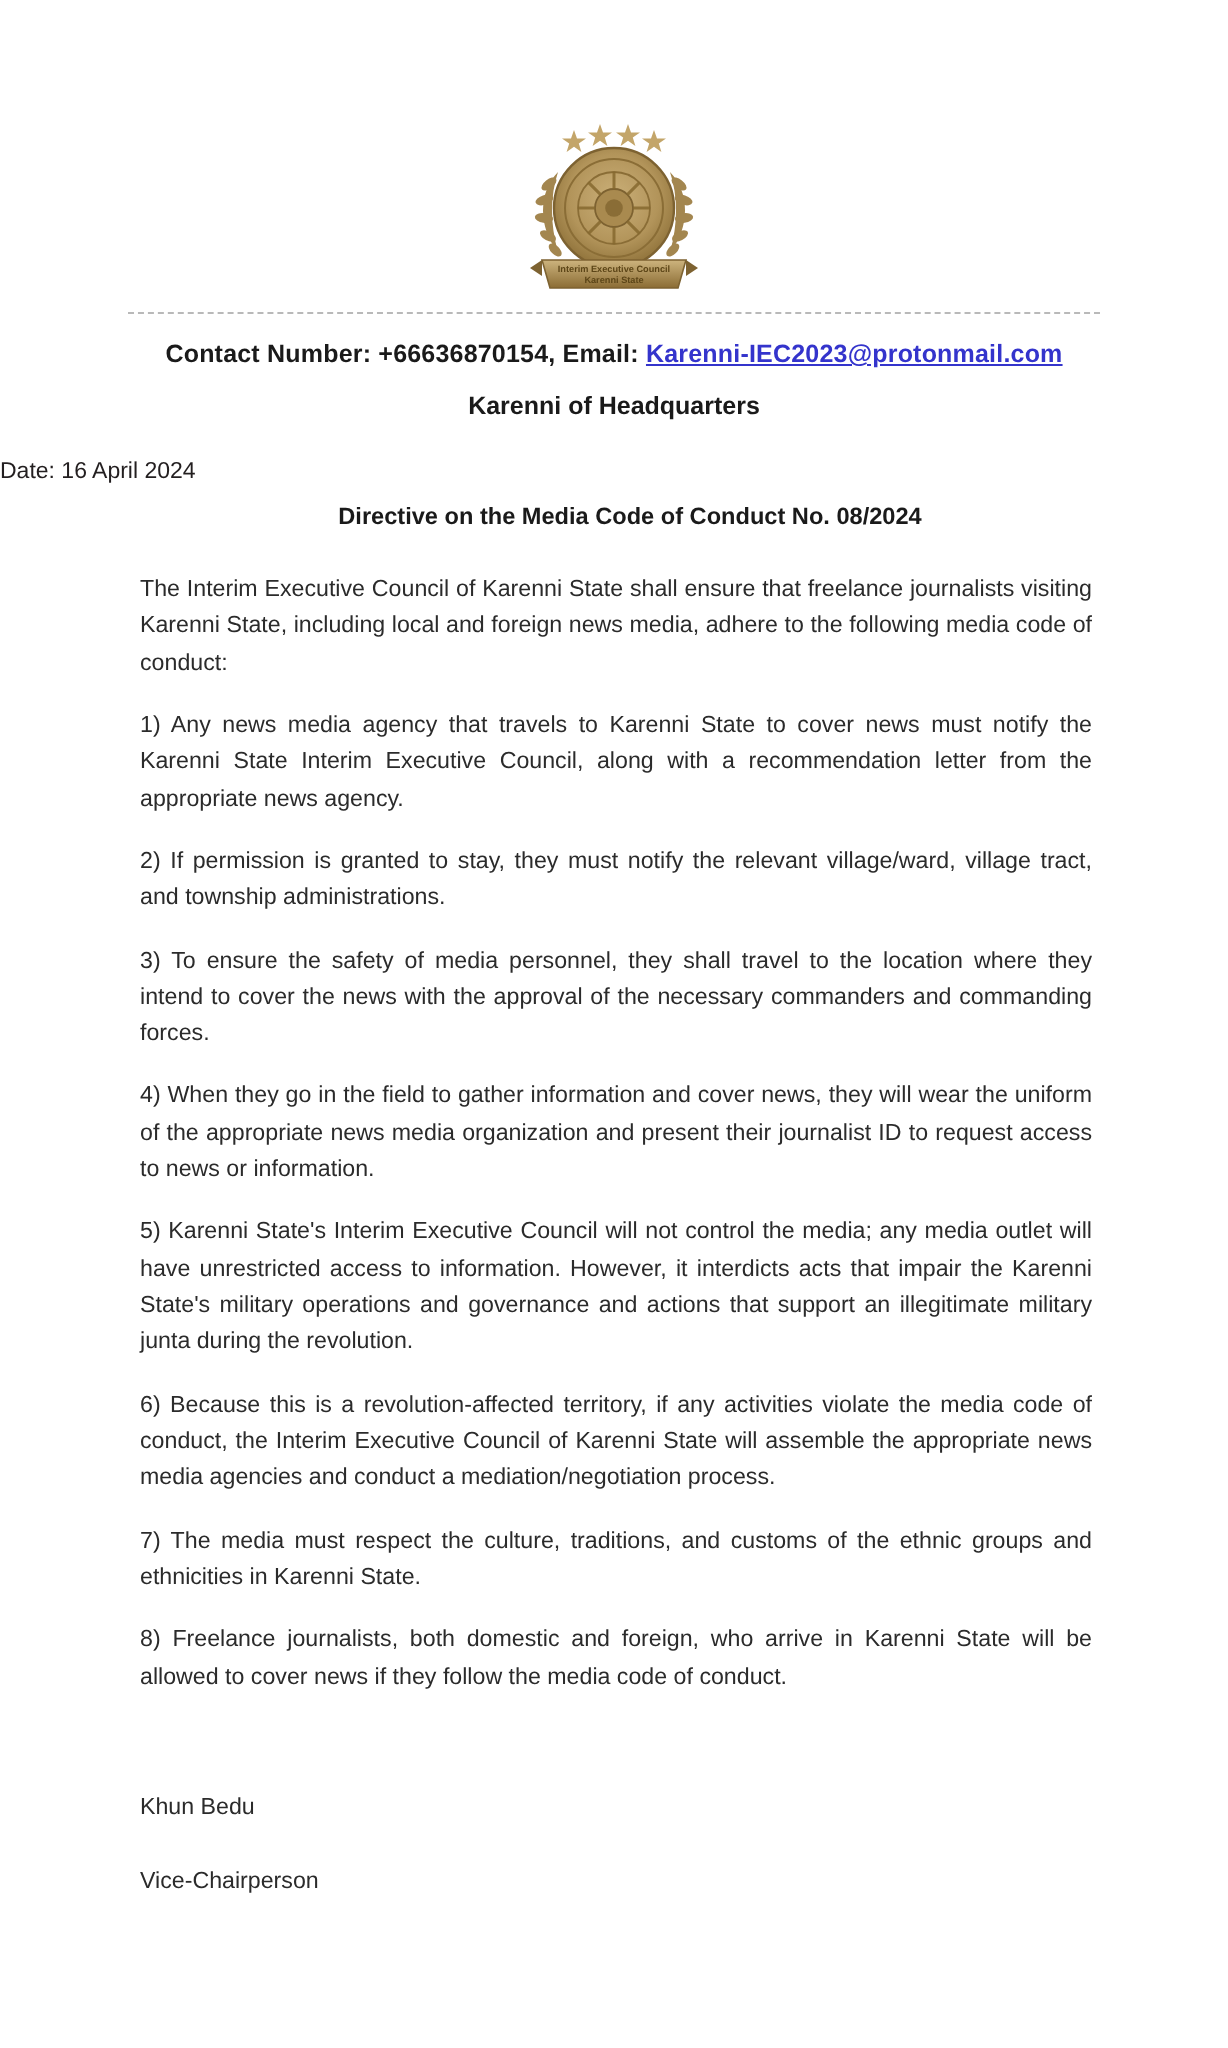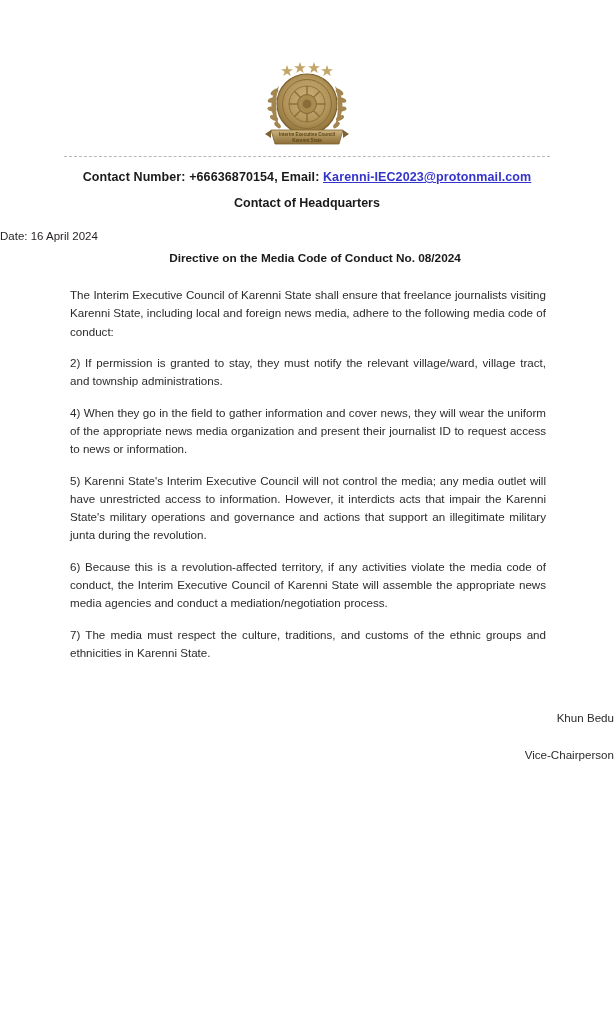--- a/index.html
+++ b/index.html
@@ -95,21 +95,20 @@
     text-align: justify;
     margin: 0 0 13px 0;
     color: #2b2b2b;
     hyphens: none;
   }
   .para:last-child { margin-bottom: 0; }
 
   
   .sign-block {
     margin: 49px 0 0 70px;
-    text-align: right;
   }
   .sign-name {
     font-size: 11.6px;
     color: #2b2b2b;
     margin-bottom: 22px;
   }
   .sign-role {
     font-size: 11.6px;
     color: #2b2b2b;
     line-height: 1.5;
@@ -187,33 +186,36 @@
       </svg>
     </div>
   </div>
 
   <hr class="divider">
 
   <div class="contact-line">
     <span>Contact Number: +66636870154, Email: </span><a class="email" href="#">Karenni-IEC2023@protonmail.com</a>
   </div>
 
-  <div class="office-line">Contact of Headquarters</div>
+  <div class="office-line">Karenni of Headquarters</div>
 
   <div class="date-line">Date: 16 April 2024</div>
 
   <div class="doc-title">Directive on the Media Code of Conduct No. 08/2024</div>
 
   <div class="body-block">
     <p class="para">The Interim Executive Council of Karenni State shall ensure that freelance journalists visiting Karenni State, including local and foreign news media, adhere to the following media code of conduct:</p>
+    <p class="para">1) Any news media agency that travels to Karenni State to cover news must notify the Karenni State Interim Executive Council, along with a recommendation letter from the appropriate news agency.</p>
     <p class="para">2) If permission is granted to stay, they must notify the relevant village/ward, village tract, and township administrations.</p>
+    <p class="para">3) To ensure the safety of media personnel, they shall travel to the location where they intend to cover the news with the approval of the necessary commanders and commanding forces.</p>
     <p class="para">4) When they go in the field to gather information and cover news, they will wear the uniform of the appropriate news media organization and present their journalist ID to request access to news or information.</p>
     <p class="para">5) Karenni State's Interim Executive Council will not control the media; any media outlet will have unrestricted access to information. However, it interdicts acts that impair the Karenni State's military operations and governance and actions that support an illegitimate military junta during the revolution.</p>
     <p class="para">6) Because this is a revolution-affected territory, if any activities violate the media code of conduct, the Interim Executive Council of Karenni State will assemble the appropriate news media agencies and conduct a mediation/negotiation process.</p>
     <p class="para">7) The media must respect the culture, traditions, and customs of the ethnic groups and ethnicities in Karenni State.</p>
+    <p class="para">8) Freelance journalists, both domestic and foreign, who arrive in Karenni State will be allowed to cover news if they follow the media code of conduct.</p>
   </div>
 
   <div class="sign-block">
     <div class="sign-name">Khun Bedu</div>
     <div class="sign-role">Vice-Chairperson</div>
   </div>
 
 </div>
 
 </body></html>

